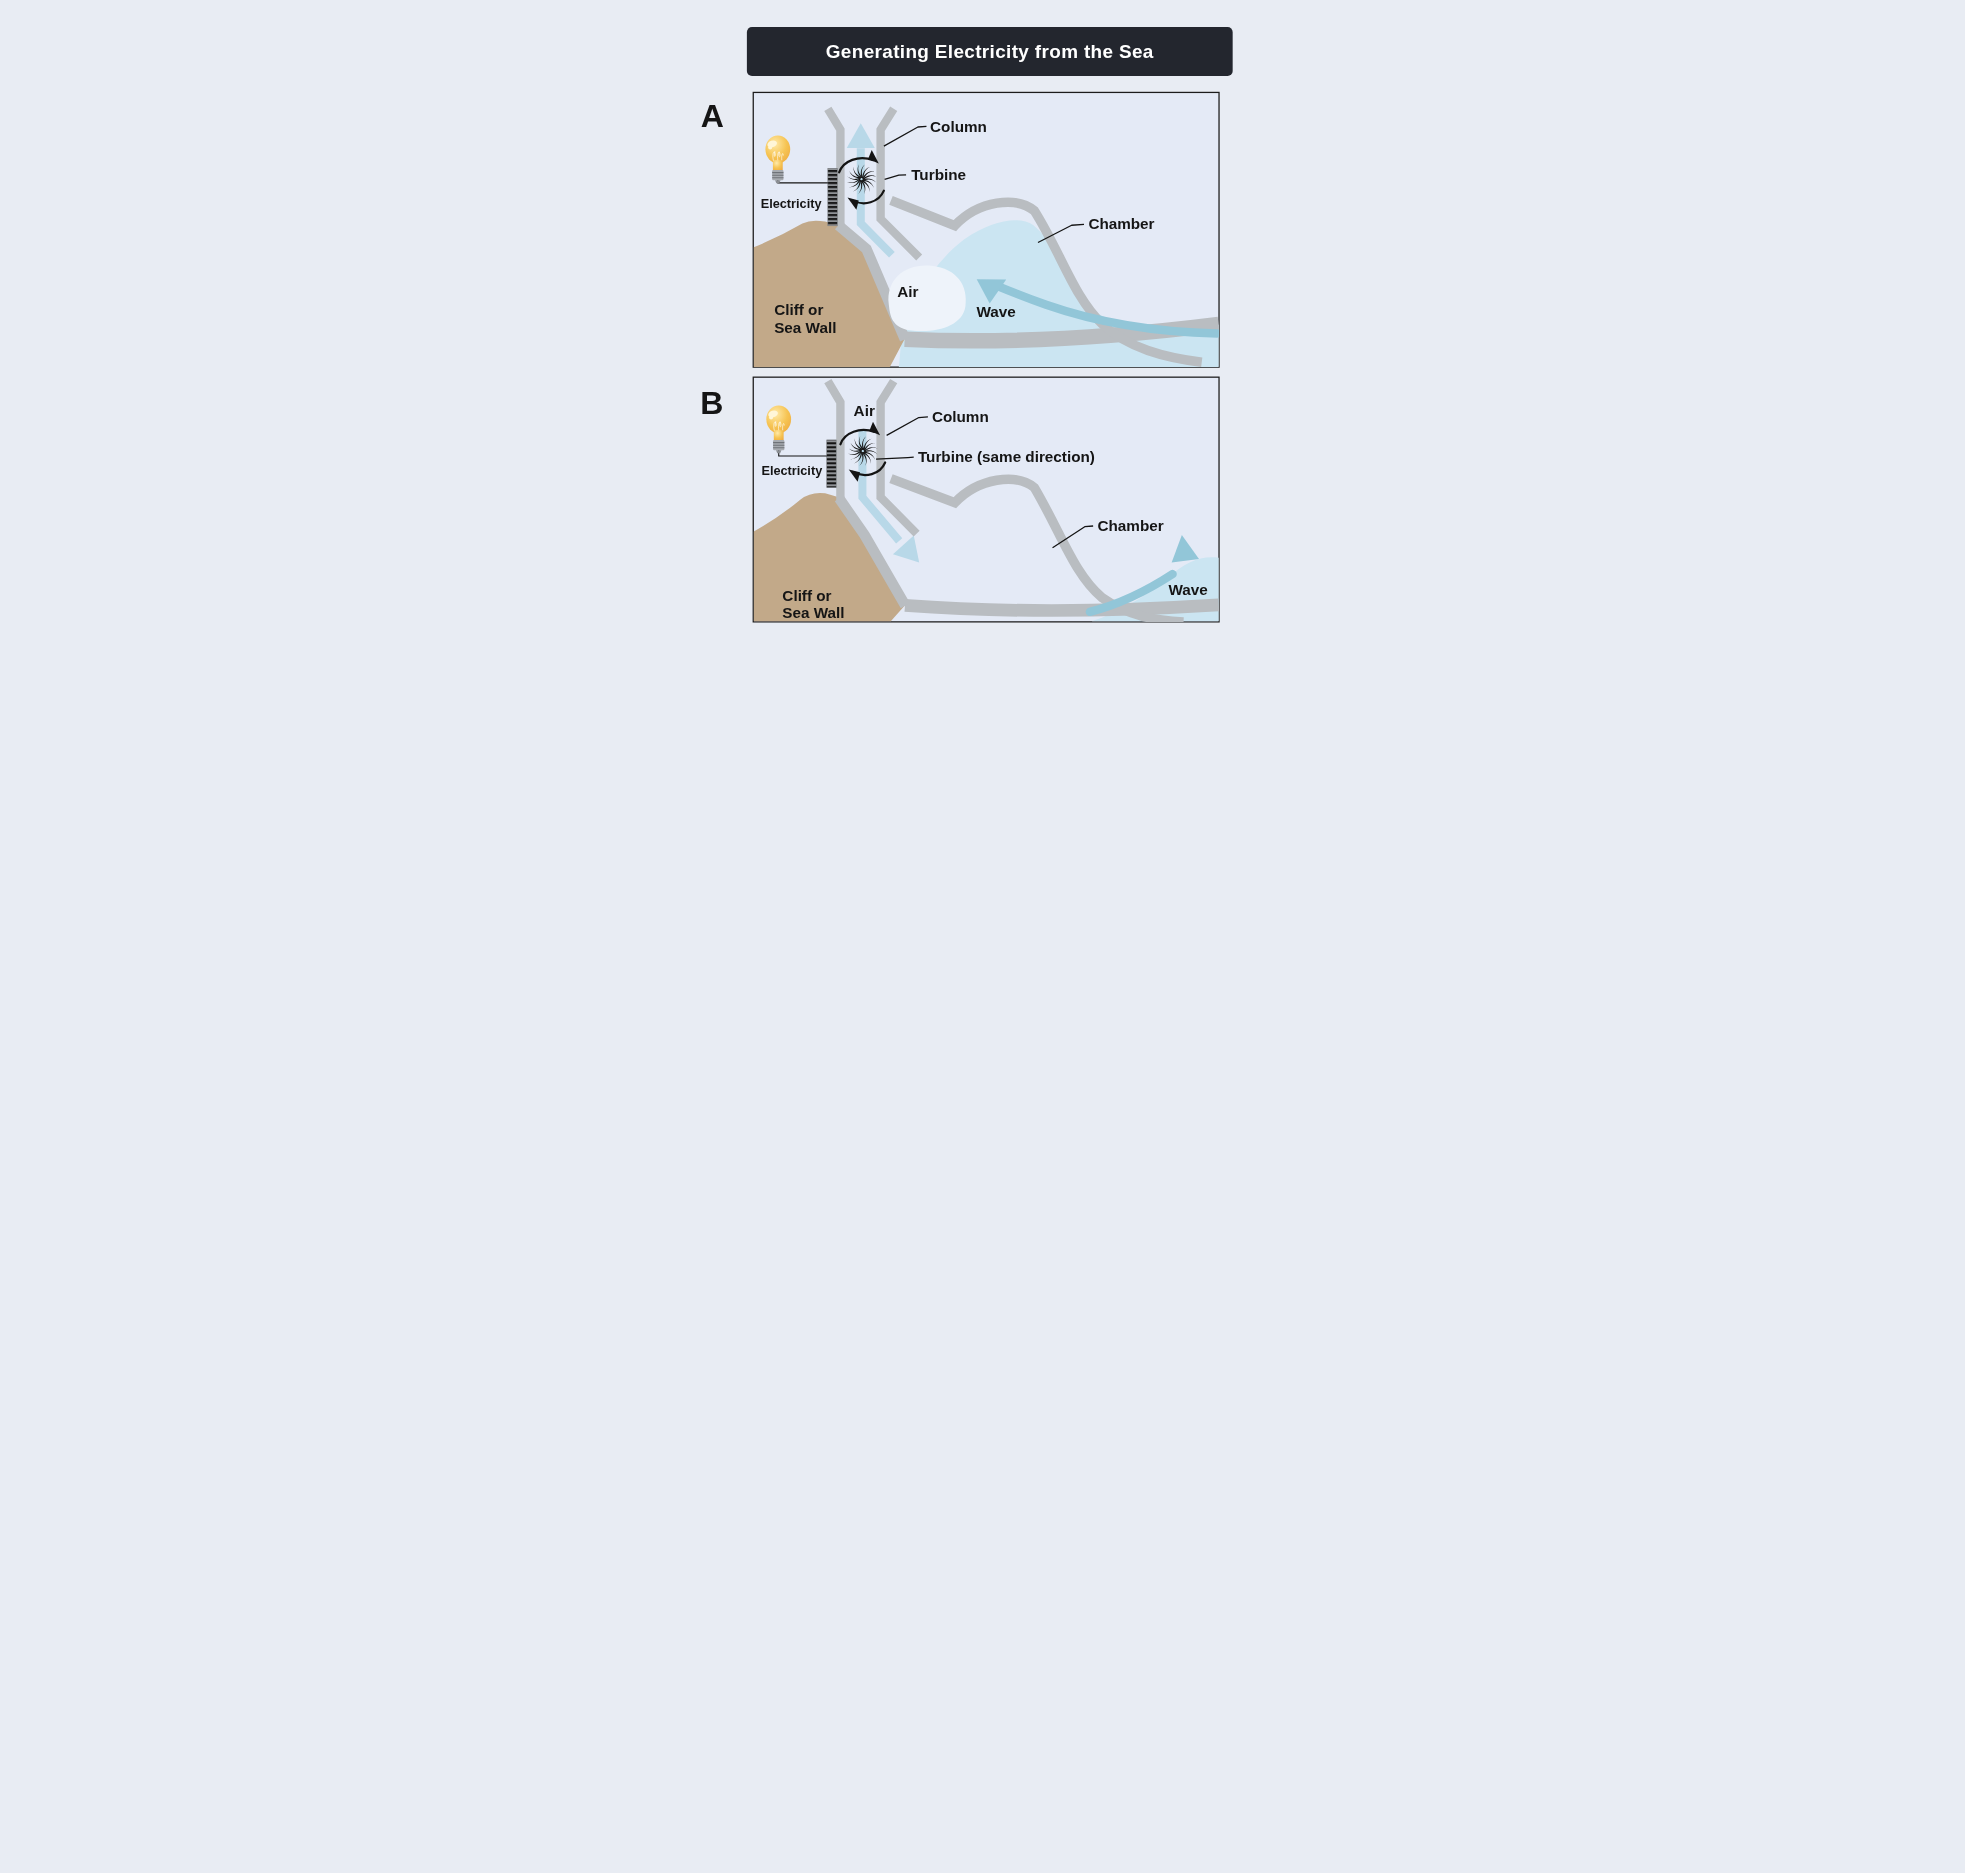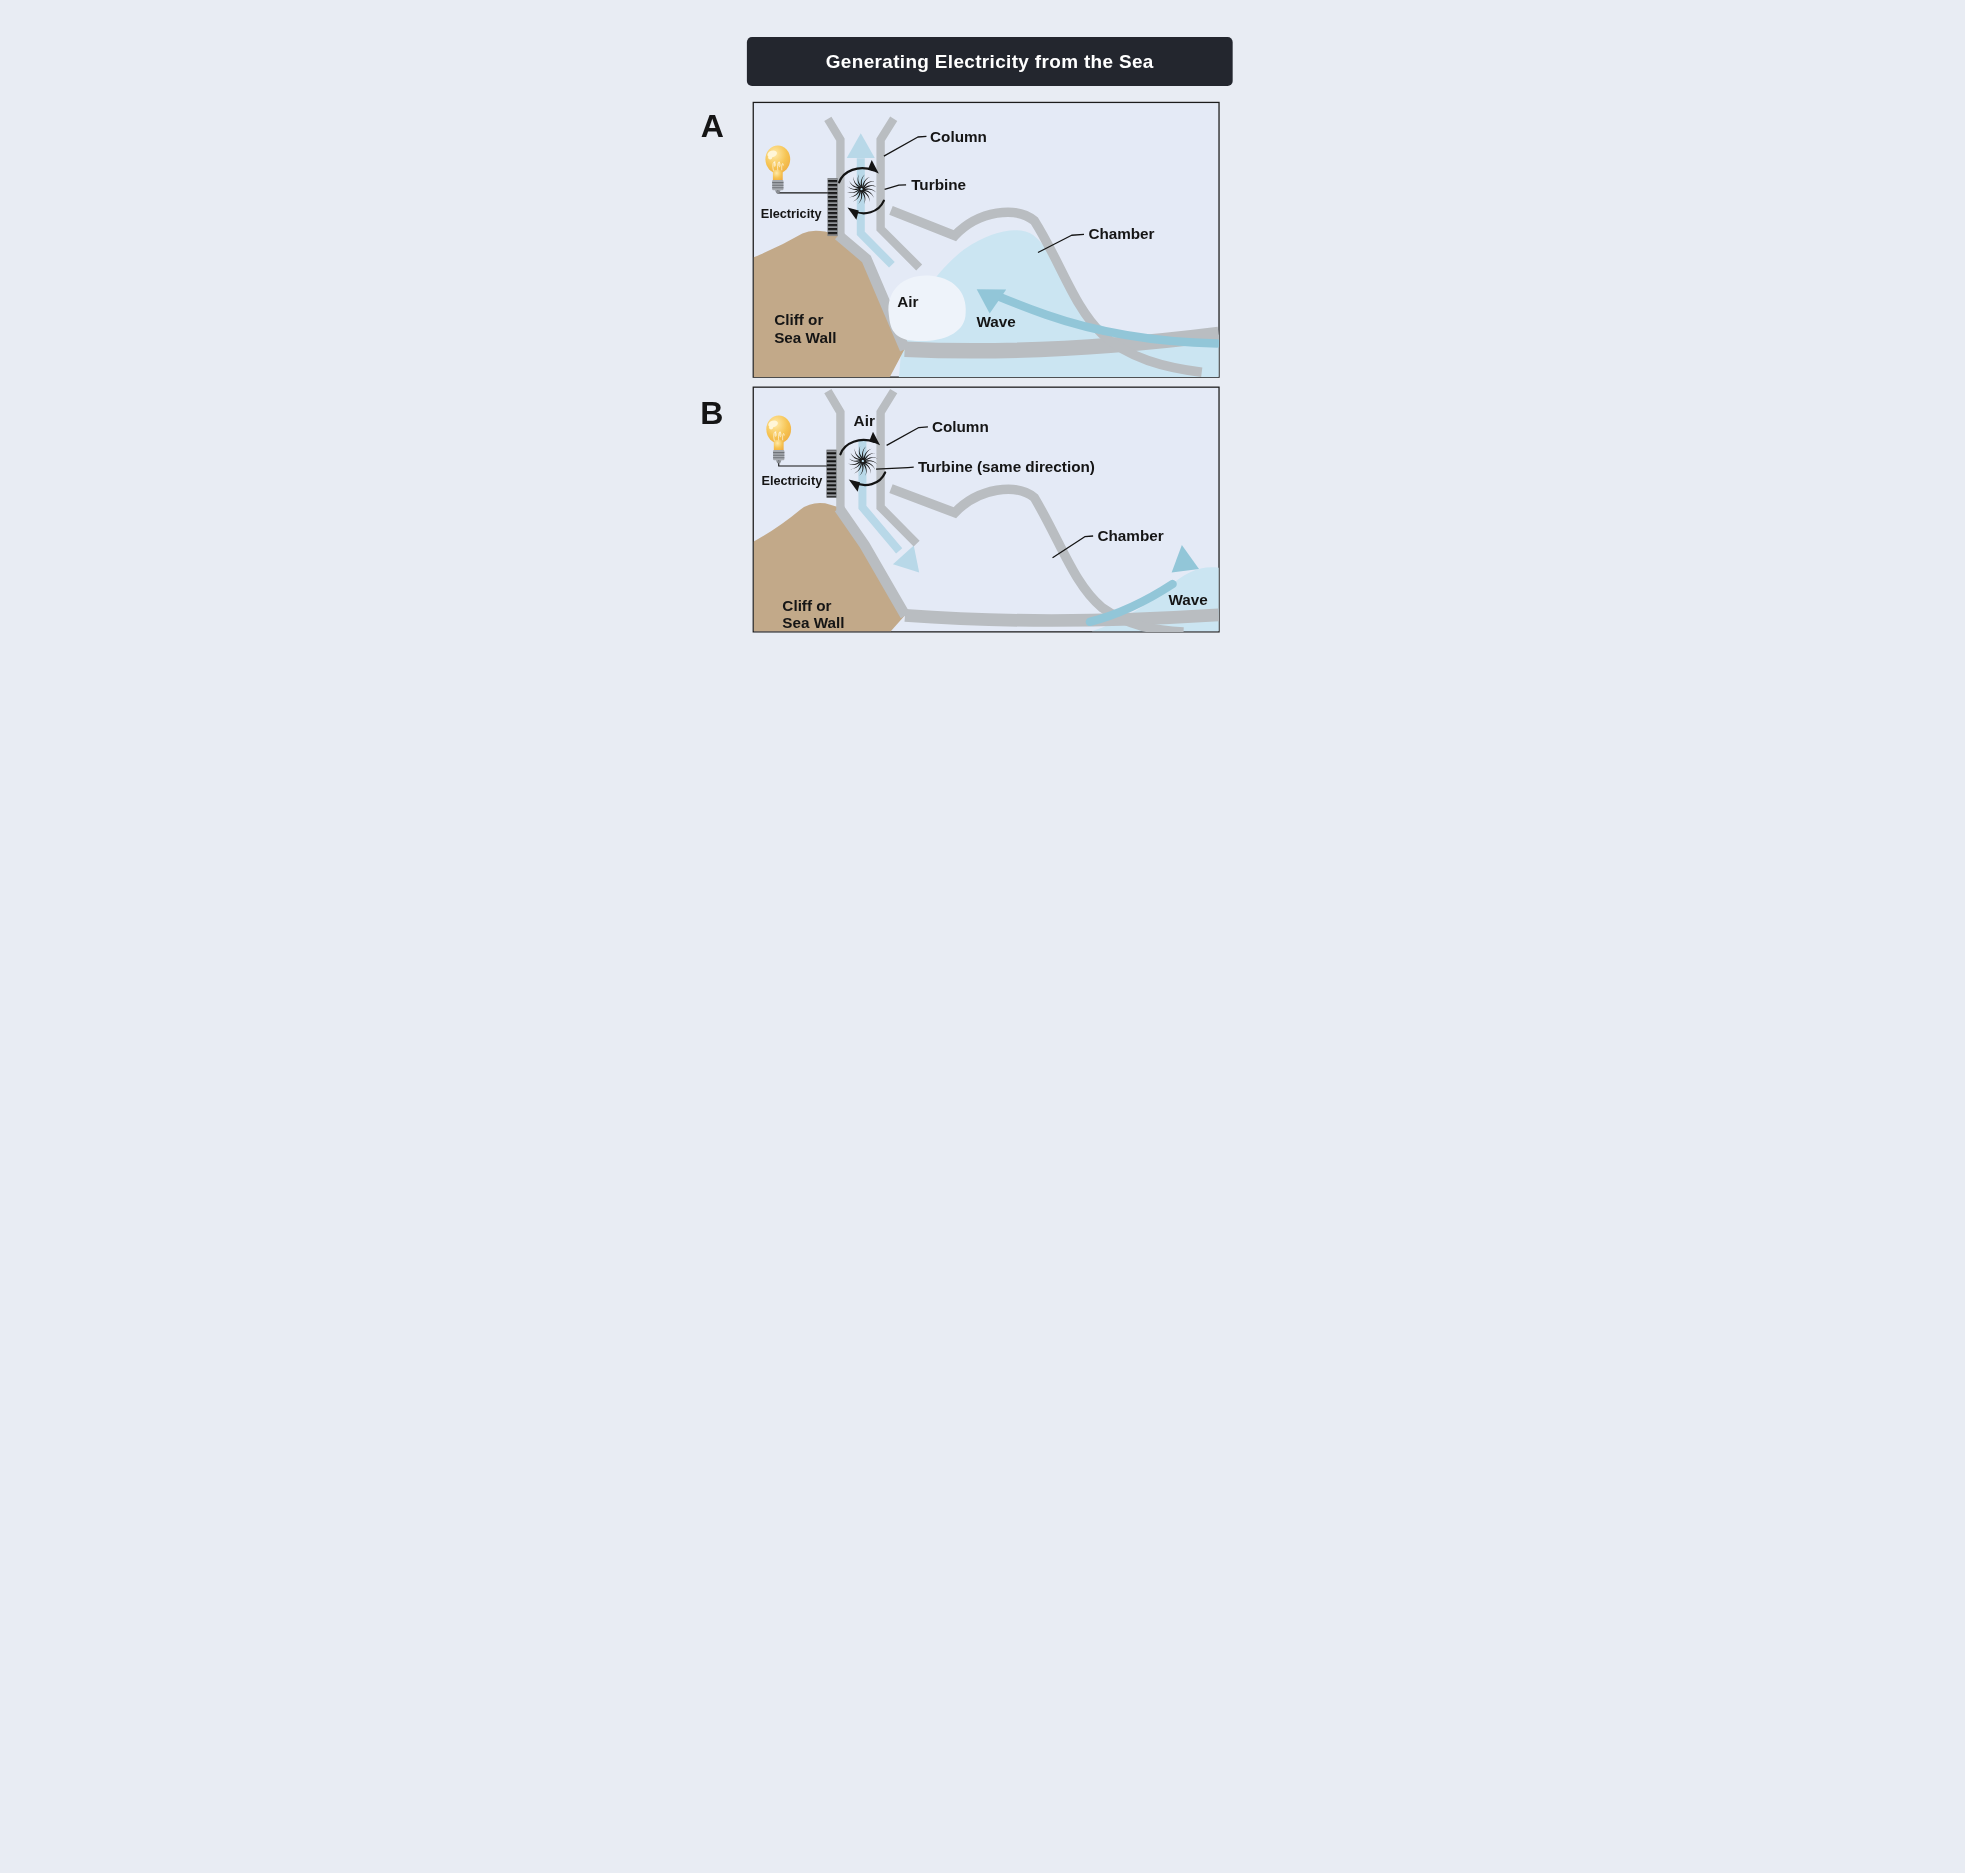--- a/index.html
+++ b/index.html
@@ -1,16 +1,16 @@
 <!DOCTYPE html>
 <html style="font-size:8.7px"><head>
 <meta charset="utf-8">
 <style>
   html,body{margin:0;padding:0;background:#e8ecf3;}
-  .page{width:655px;margin:16px auto;font-family:"Liberation Sans",sans-serif;}
+  .page{width:655px;margin:6px auto;font-family:"Liberation Sans",sans-serif;}
   svg{display:block;width:100%;height:auto;}
   text{font-family:"Liberation Sans",sans-serif;fill:#151515;}
   .title-text{font-size:104px;font-weight:bold;fill:#ffffff;letter-spacing:2px;}
   .panel-letter{font-size:176px;font-weight:bold;}
   .lbl{font-size:84px;font-weight:bold;}
   .lbl-small{font-size:70px;font-weight:bold;}
   .leader{fill:none;stroke:#141414;stroke-width:7;stroke-linejoin:round;}
   .wall{fill:none;stroke:#b9bdc1;stroke-width:46;stroke-linejoin:miter;}
   .wire{fill:none;stroke:#141414;stroke-width:6;}
 </style>

